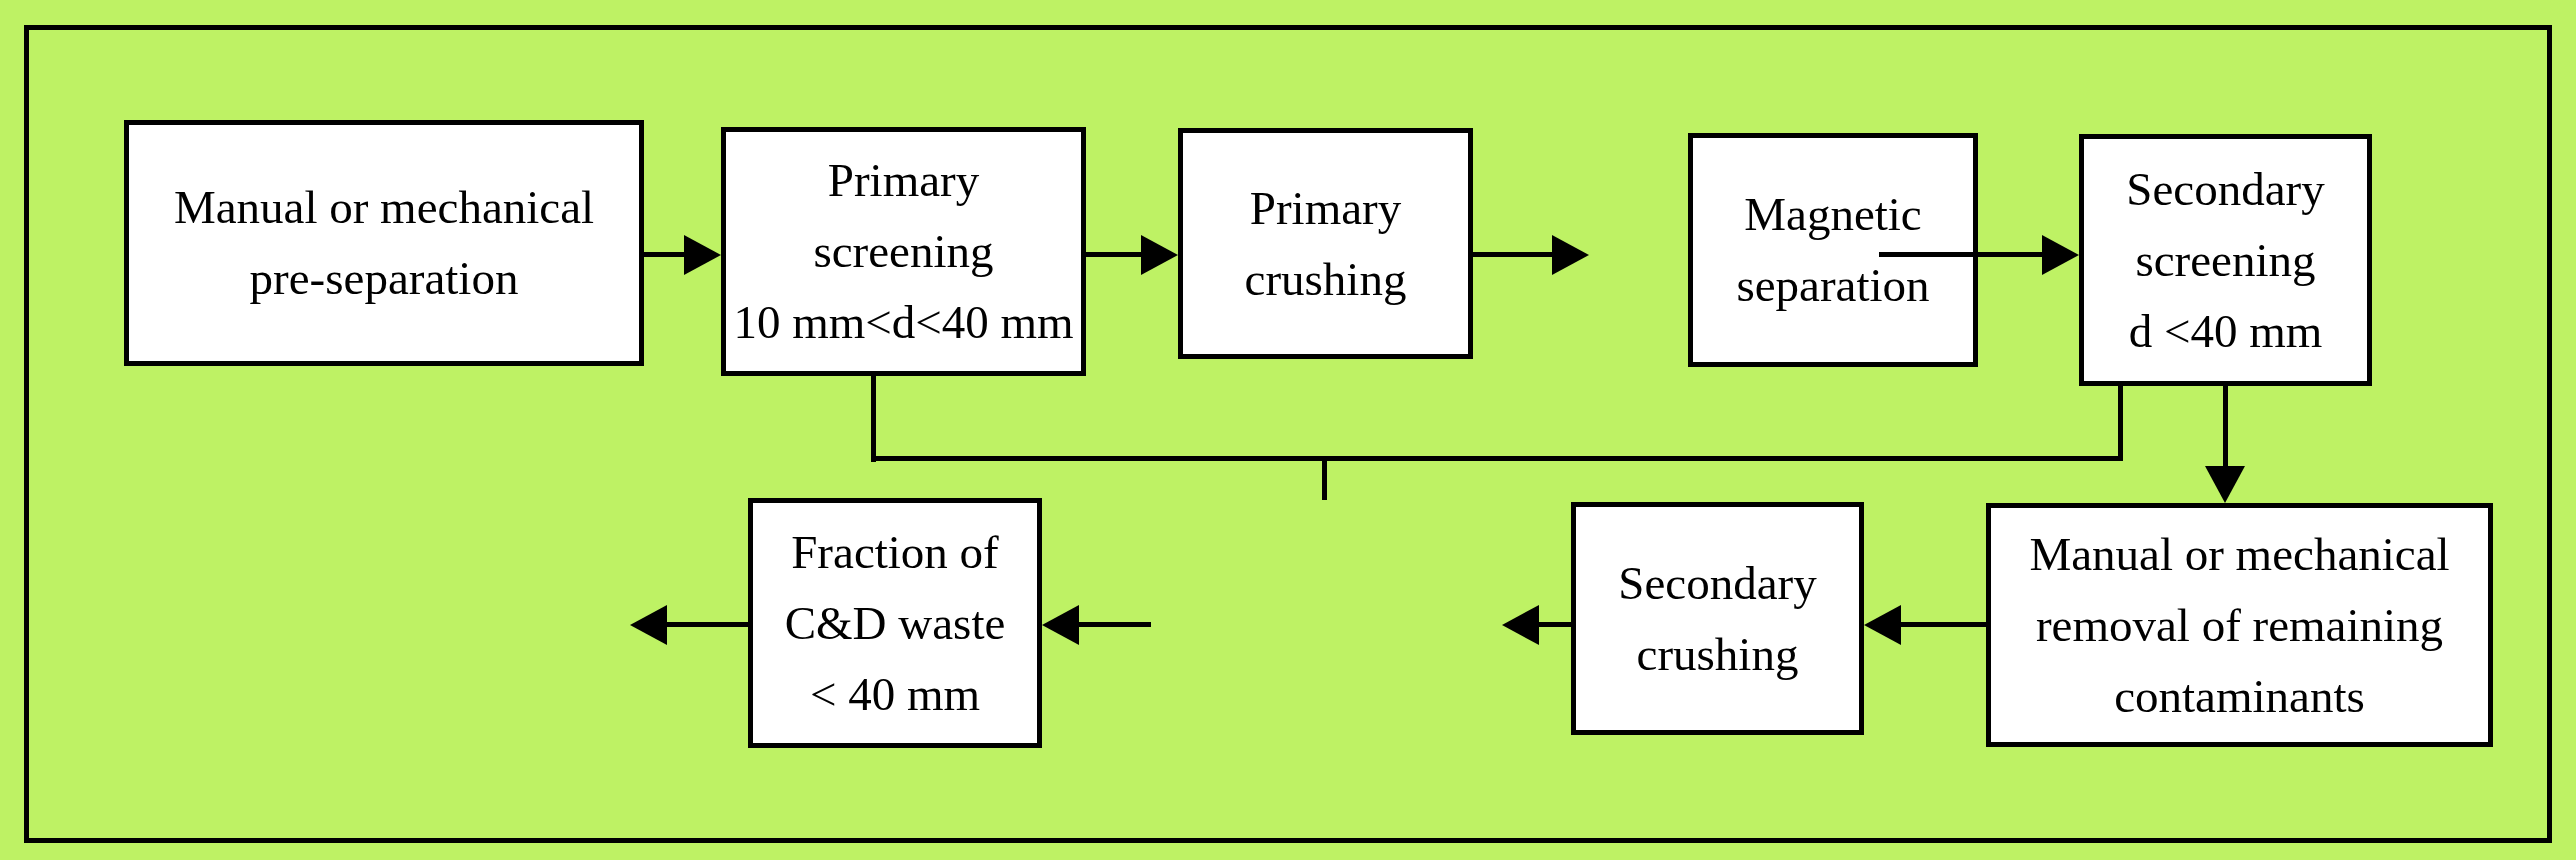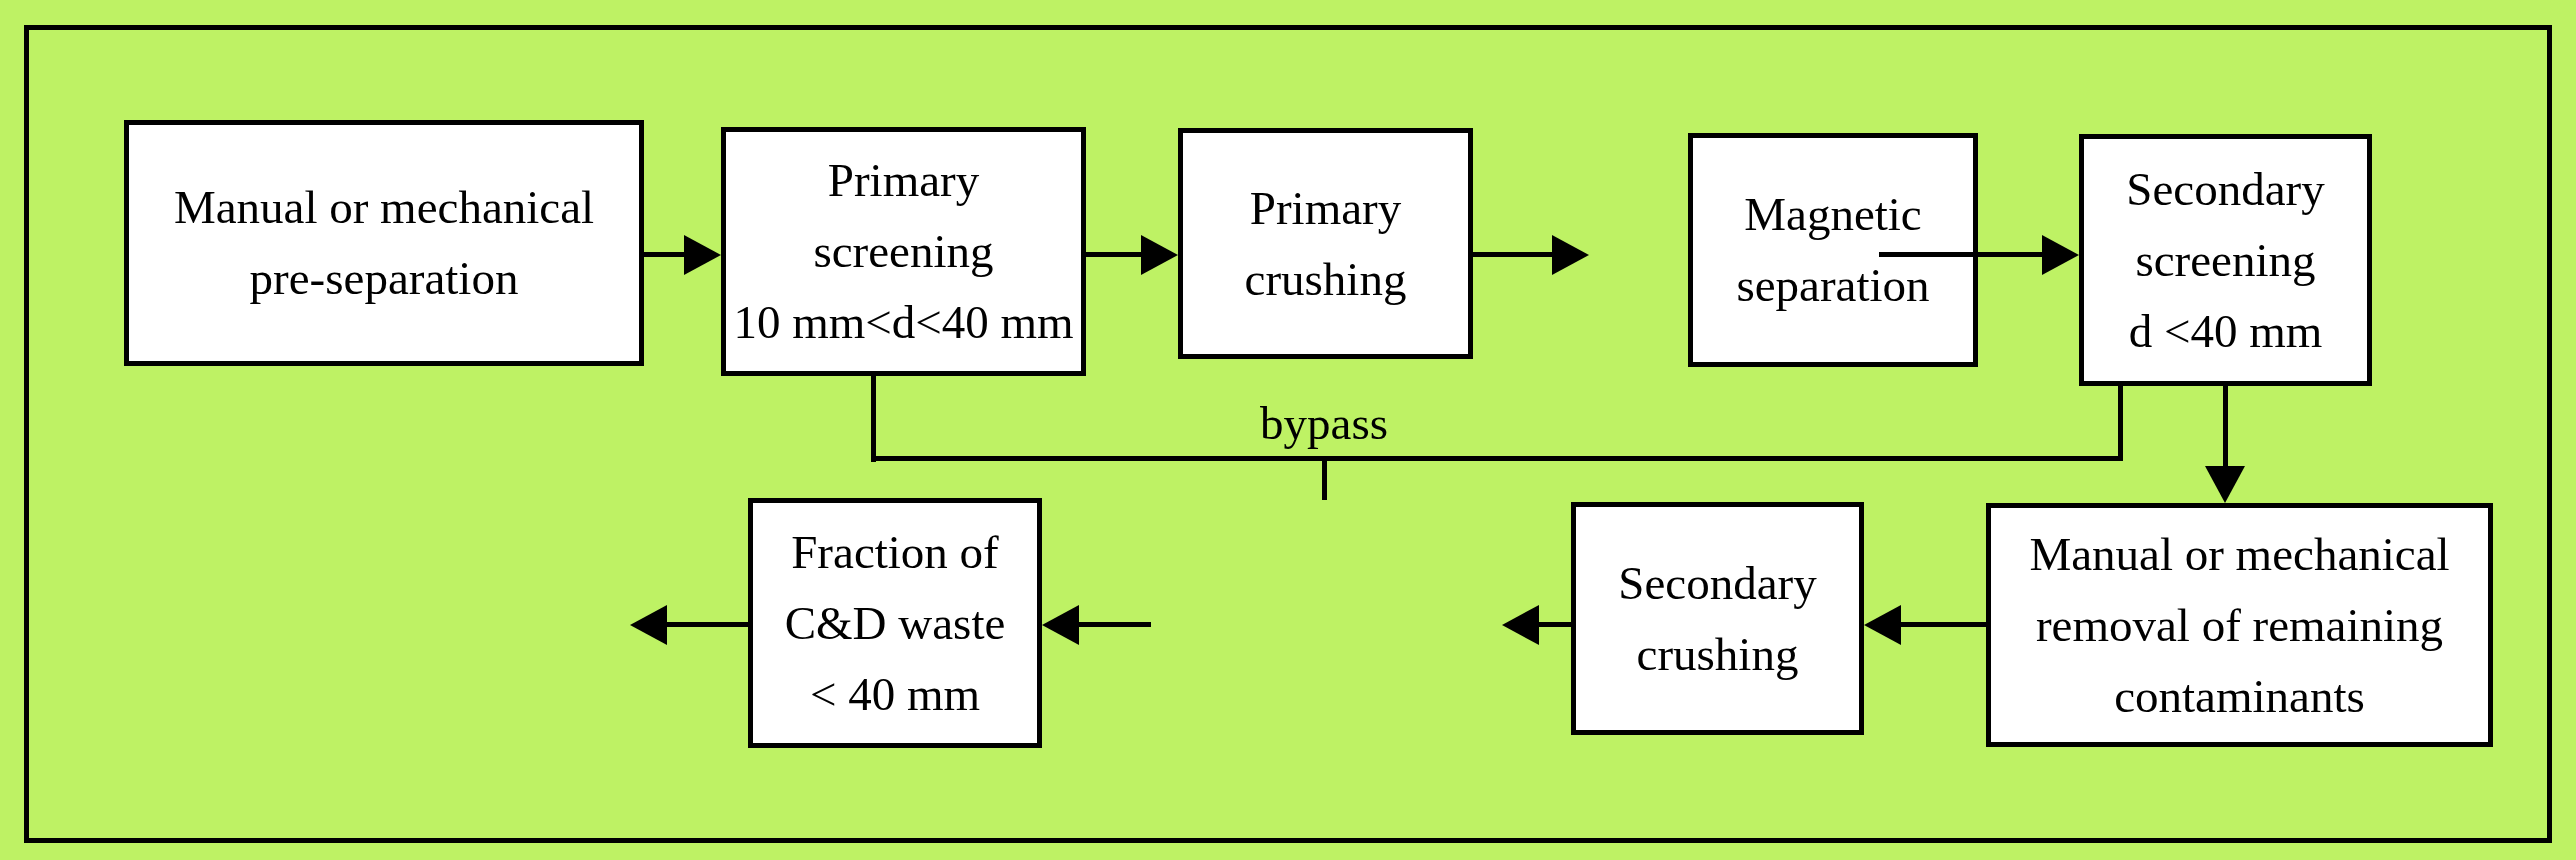--- a/index.html
+++ b/index.html
@@ -165,16 +165,15 @@
   <div class="hline" id="a7-line"></div>
   <div class="tri left" id="a8-head"></div>
   <div class="hline" id="a8-line"></div>
   <div class="tri left" id="a9-head"></div>
   <div class="hline" id="a9-line"></div>
 
   <div class="vline" id="bp-drop1"></div>
   <div class="hline" id="bp-h"></div>
   <div class="vline" id="bp-drop2"></div>
   <div class="vline" id="bp-riser"></div>
-  <div id="bp-label">bypass</div>
 
 </div>
 
 
 </body></html>

